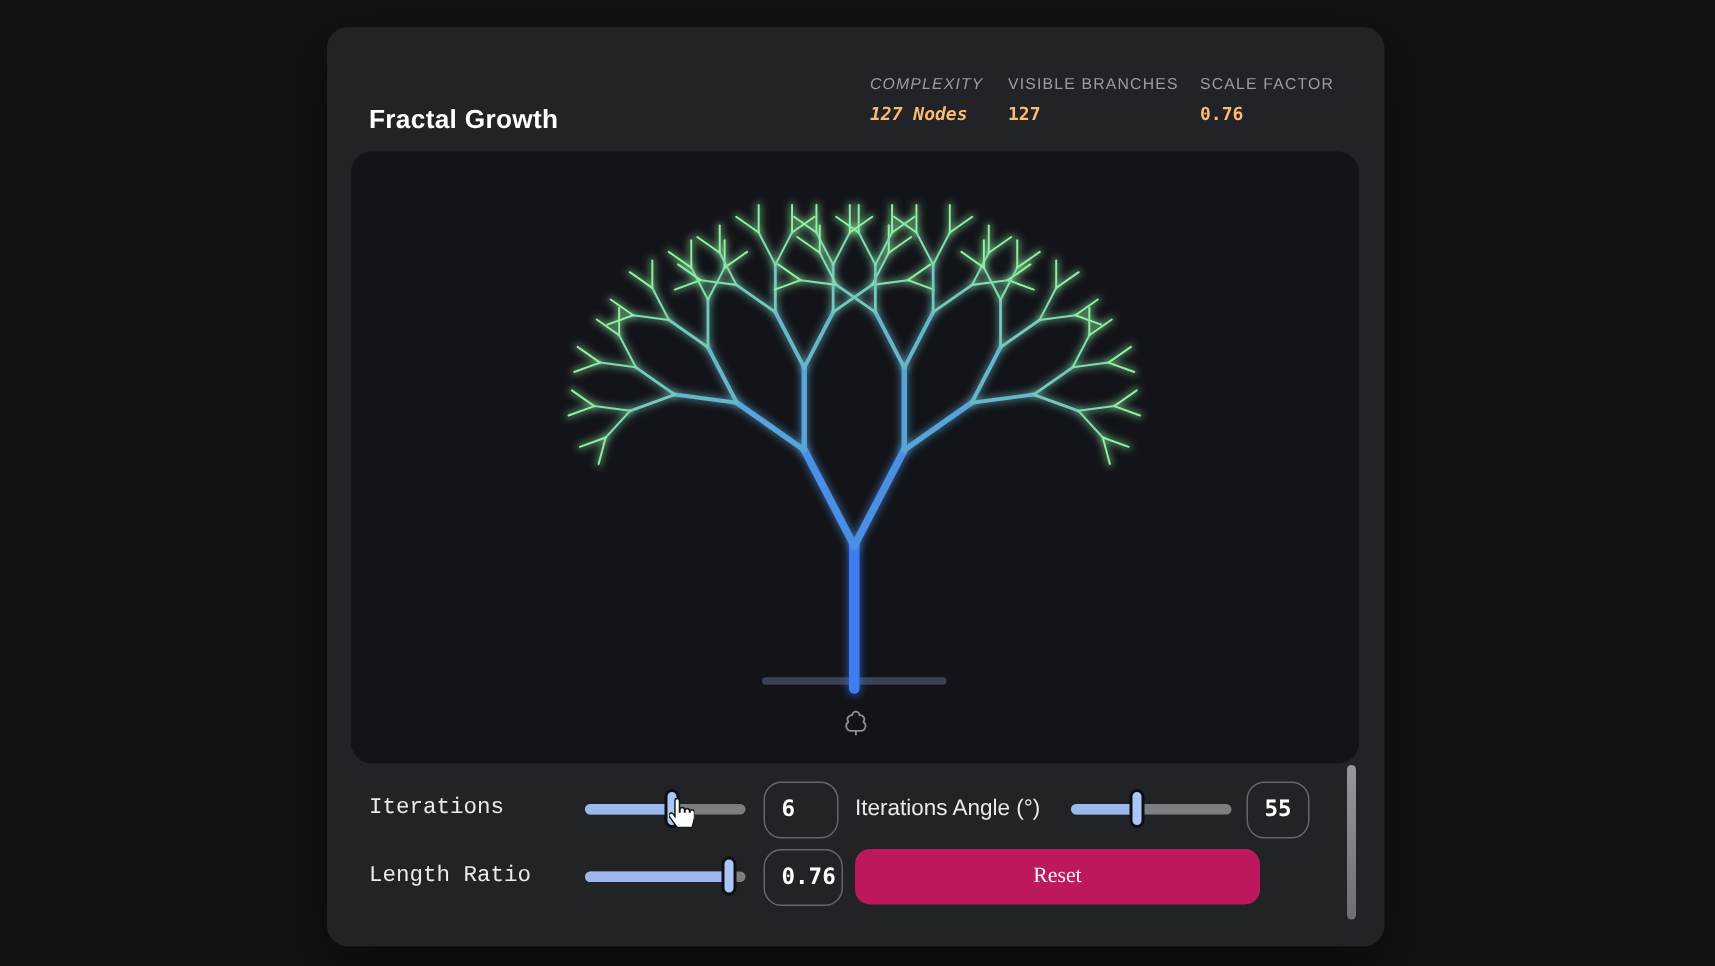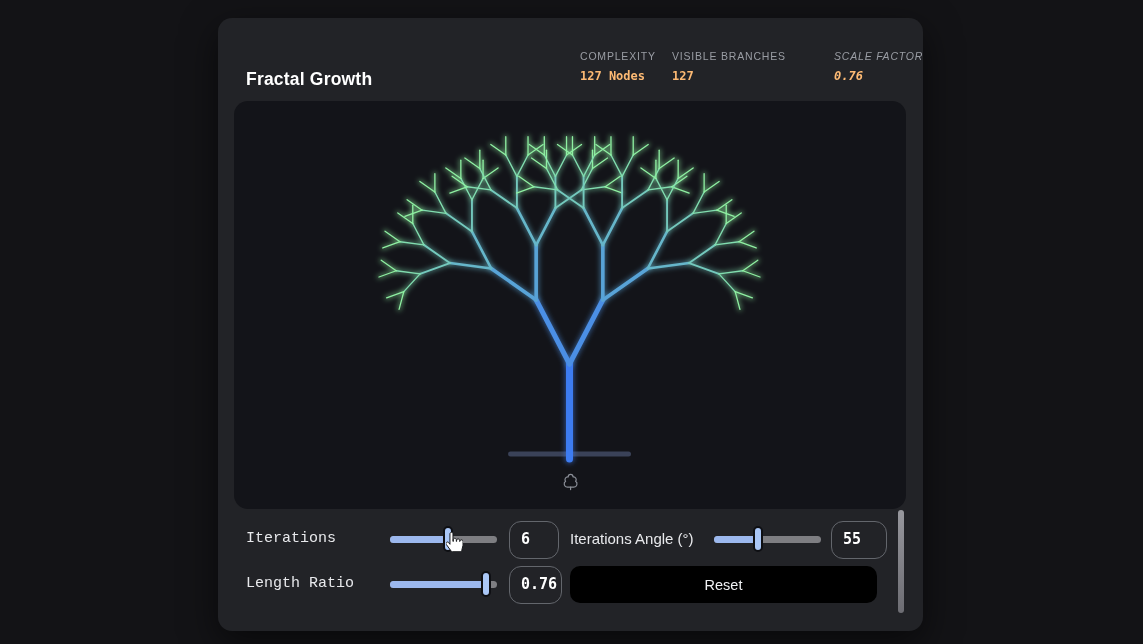--- a/index.html
+++ b/index.html
@@ -28,23 +28,23 @@
     left: 28px; top: 51px;
     font-size: 17.5px;
     font-weight: 700;
     letter-spacing: 0.2px;
     color: #ffffff;
   }
   .stat {
     position: absolute;
     top: 32px;
   }
-  .stat-complexity { left: 362px; }
+  .stat-complexity { left: 362px; font-style: italic; }
   .stat-branches   { left: 454px; }
-  .stat-scale      { left: 616px; font-style: italic; }
+  .stat-scale      { left: 582px; }
   .stat .stat-label {
     font-size: 10.5px;
     font-weight: 500;
     letter-spacing: 0.8px;
     color: #9a9da4;
     white-space: nowrap;
   }
   .stat .stat-value {
     margin-top: 7px;
     font-family: "DejaVu Sans Mono", monospace;
@@ -114,31 +114,31 @@
     line-height: 35px;
     padding-left: 11px;
   }
   .row-1 { top: 503px; }
   .row-2 { top: 548px; }
   .pos-label-a   { left: 28px; font-family: Liberation Mono, monospace;  }
   .pos-slider-a  { left: 172px; }
   .pos-box-a     { left: 291px; width: 50px; }
   .pos-label-b   { left: 352px; }
   .pos-slider-b  { left: 496px; }
-  .pos-box-b     { left: 613px; width: 56px; }
+  .pos-box-b     { left: 613px; width: 42px; }
   .pos-box-c     { left: 291px; width: 53px; }
   .reset-button {
     position: absolute;
     left: 352px; top: 548px;
-    width: 307px; height: 37px;
-    background: #000000;
+    width: 270px; height: 37px;
+    background: #be185d;
     border: none;
     border-radius: 10px;
     color: #f0f1f4;
-    font-family: Liberation Sans, sans-serif;
+    font-family: Liberation Serif, serif;
     font-size: 14.5px;
     cursor: pointer;
   }
   .controls-scrollbar {
     position: absolute;
     left: 680px; top: 492px;
     width: 6px; height: 103px;
     border-radius: 3px;
     background: linear-gradient(#97979d, #6d6d73);
   }

